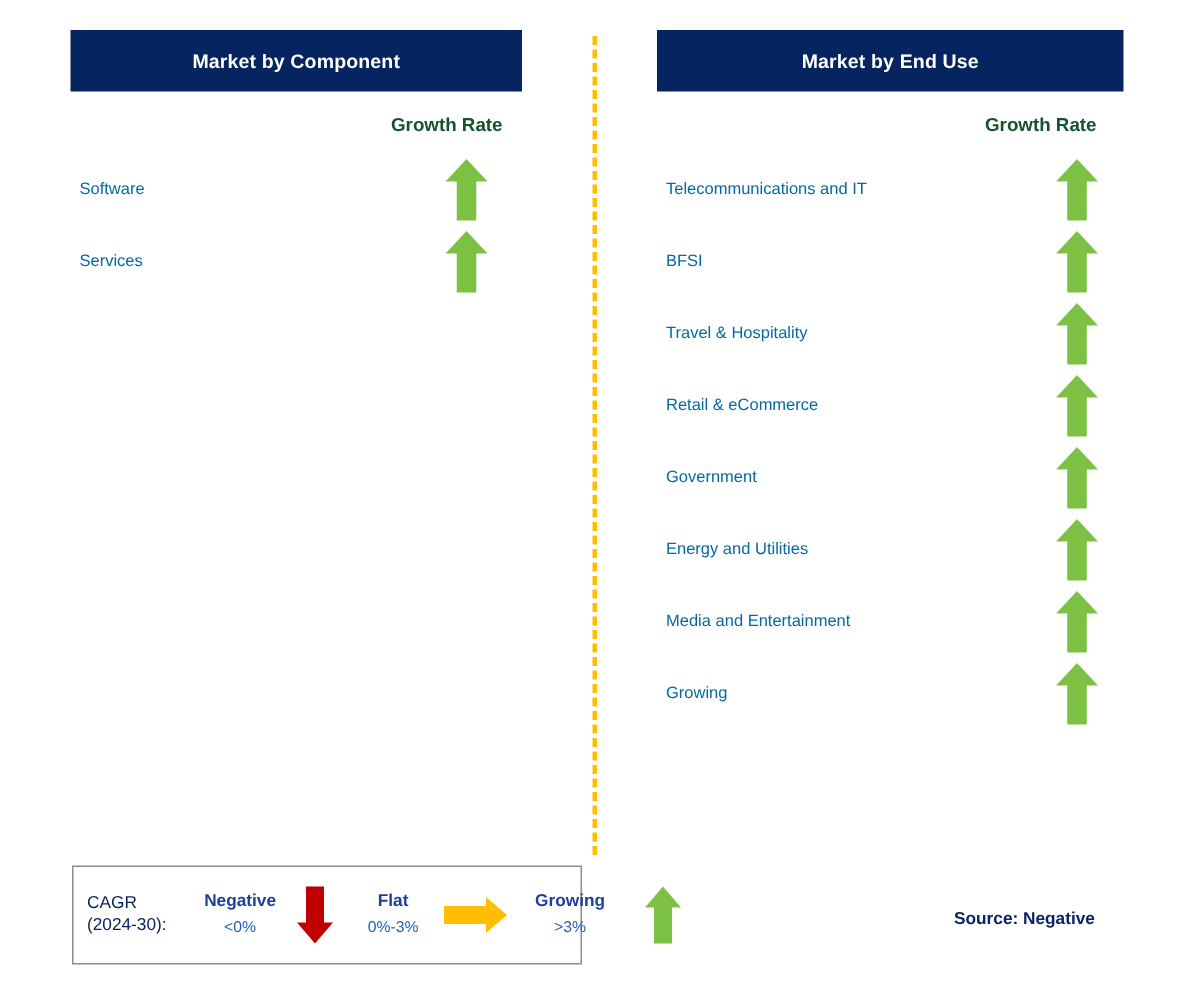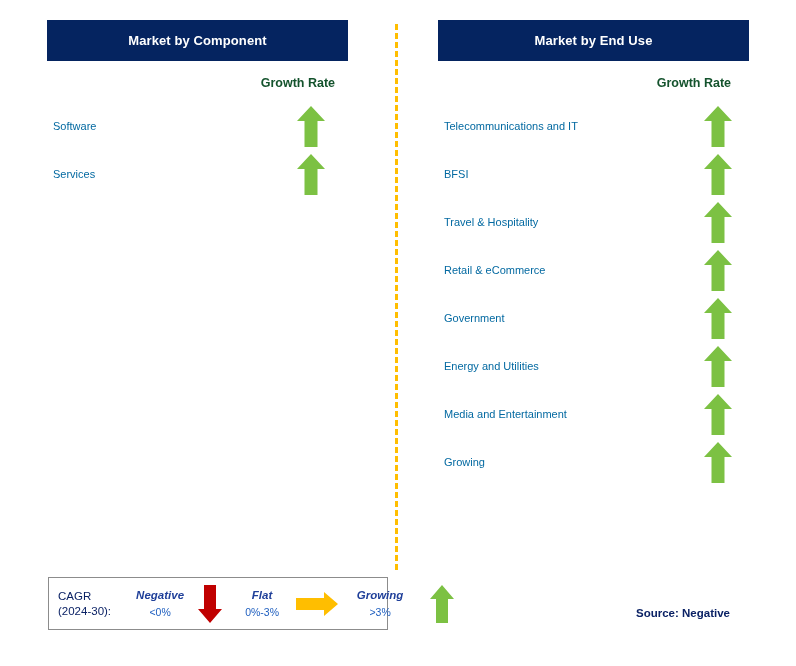--- a/index.html
+++ b/index.html
@@ -90,21 +90,21 @@
     height: 546px;
     border-left: 3px dashed #ffbe00;
   }
 
   
   #legend {
     position: absolute;
     left: 48px;
     top: 577px;
     width: 340px;
-    height: 53px;
+    height: 66px;
     border: 1.5px solid #8c8c8c;
     background: #ffffff;
     display: flex;
     align-items: center;
   }
 
   .legend-cagr {
     font-size: 11.5px;
     color: #0b2265;
     line-height: 1.28;
@@ -115,21 +115,20 @@
 
   .legend-item {
     position: relative;
     flex: 0 0 auto;
     text-align: center;
     padding: 0 2px;
   }
   .legend-word {
     font-size: 11.5px;
     font-weight: bold;
-    font-style: italic;
     color: #1f3f99;
     display: block;
     line-height: 1.1;
     text-align: center;
   }
   .legend-range {
     font-size: 10.5px;
     color: #1f5fbf;
     display: block;
     margin-top: 5px;

